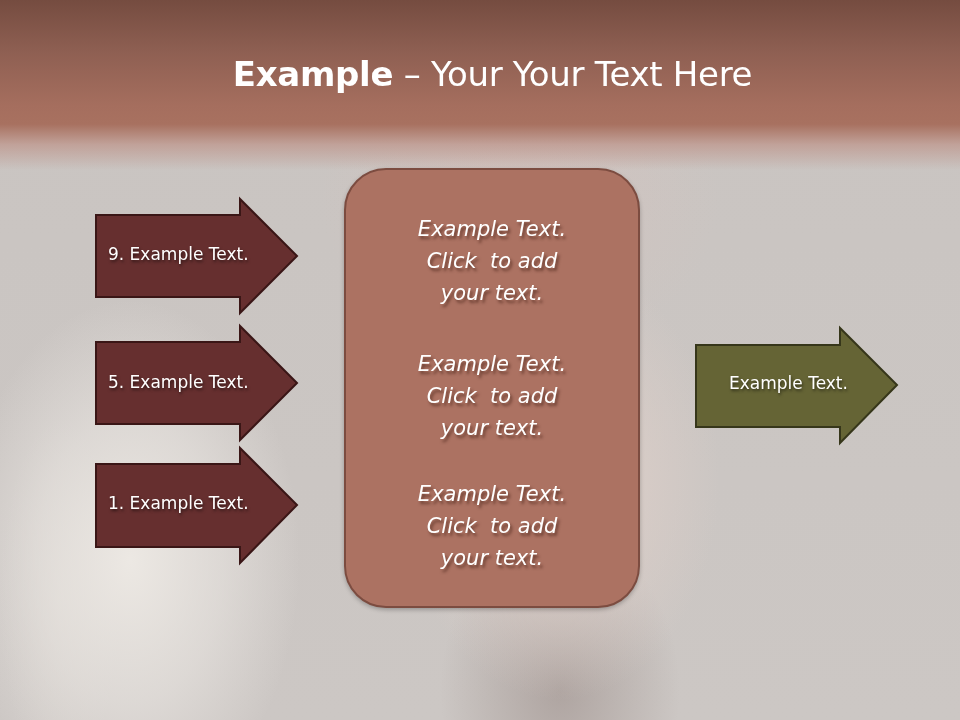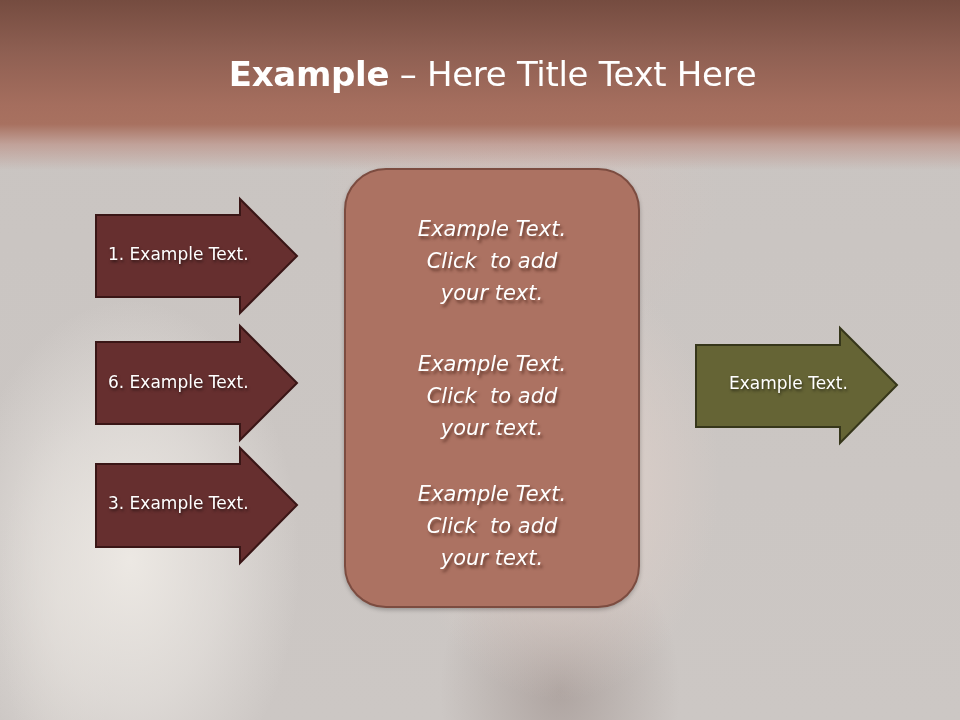--- a/index.html
+++ b/index.html
@@ -54,42 +54,42 @@
   }
   .block div { white-space: pre; }
 </style>
 </head>
 <body>
 
 <div class="bg"></div>
 <div class="header"></div>
 
 <div class="title">
-  <b>Example</b><span class="rest"> – Here Title Text Here</span>
+  <b>Example</b><span class="rest"> – Your Your Text Here</span>
 </div>
 
 <div class="arrow" style="left:95px; top:198px; width:204px; height:116px;">
   <svg width="204" height="116">
     <polygon points="1,17 145,17 145,1 202,58 145,115 145,99 1,99" fill="#662f2f" stroke="#3a1616" stroke-width="2" stroke-linejoin="miter"></polygon>
   </svg>
-  <div class="label" style="left:13px; top:46px;">1. Example Text.</div>
+  <div class="label" style="left:13px; top:46px;">9. Example Text.</div>
 </div>
 
 <div class="arrow" style="left:95px; top:325px; width:204px; height:116px;">
   <svg width="204" height="116">
     <polygon points="1,17 145,17 145,1 202,58 145,115 145,99 1,99" fill="#662f2f" stroke="#3a1616" stroke-width="2" stroke-linejoin="miter"></polygon>
   </svg>
-  <div class="label" style="left:13px; top:47px;">6. Example Text.</div>
+  <div class="label" style="left:13px; top:47px;">5. Example Text.</div>
 </div>
 
 <div class="arrow" style="left:95px; top:447px; width:204px; height:117px;">
   <svg width="204" height="117">
     <polygon points="1,17 145,17 145,1 202,58 145,116 145,100 1,100" fill="#662f2f" stroke="#3a1616" stroke-width="2" stroke-linejoin="miter"></polygon>
   </svg>
-  <div class="label" style="left:13px; top:46px;">3. Example Text.</div>
+  <div class="label" style="left:13px; top:46px;">1. Example Text.</div>
 </div>
 
 <div class="center-box">
   <div class="block" style="top:43px;">
     <div>Example Text.</div>
     <div>Click  to add</div>
     <div>your text.</div>
   </div>
   <div class="block" style="top:178px;">
     <div>Example Text.</div>

